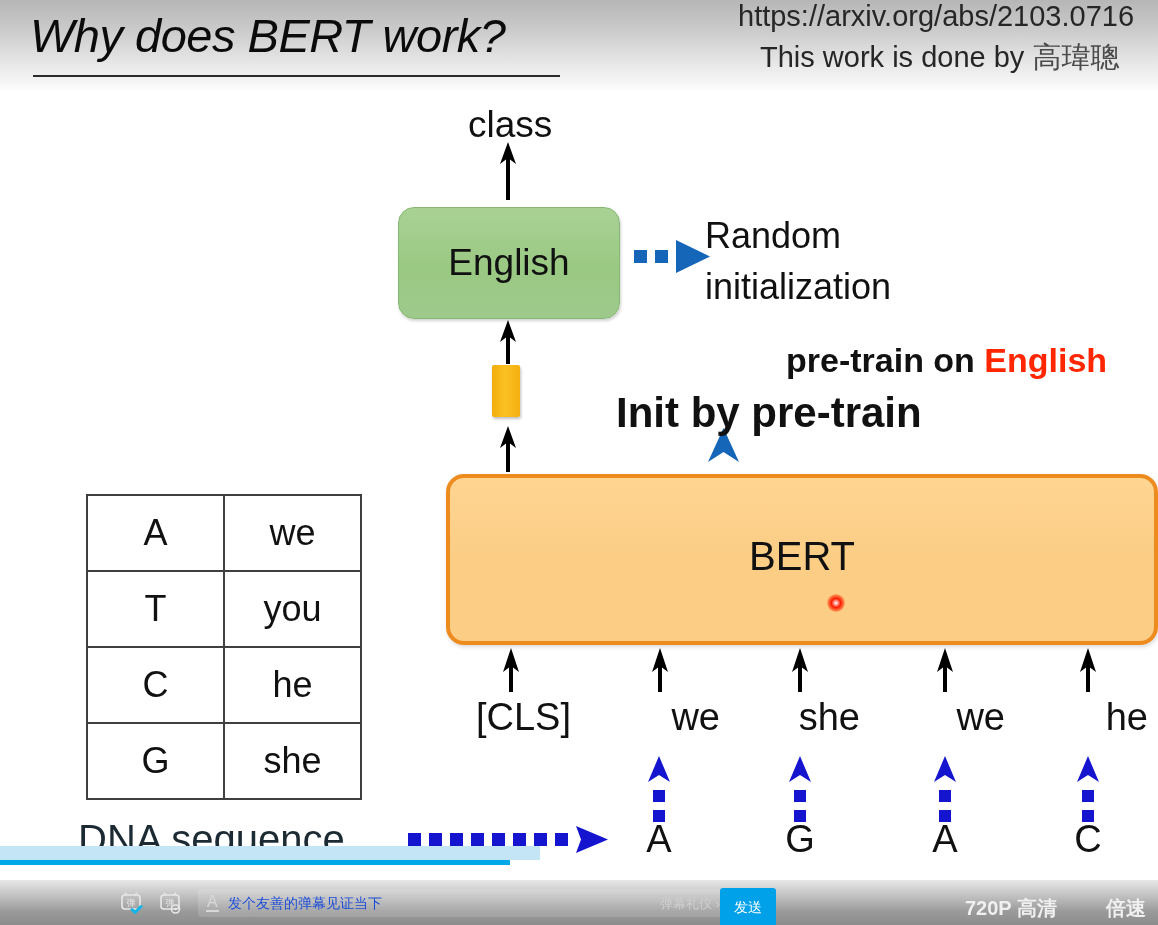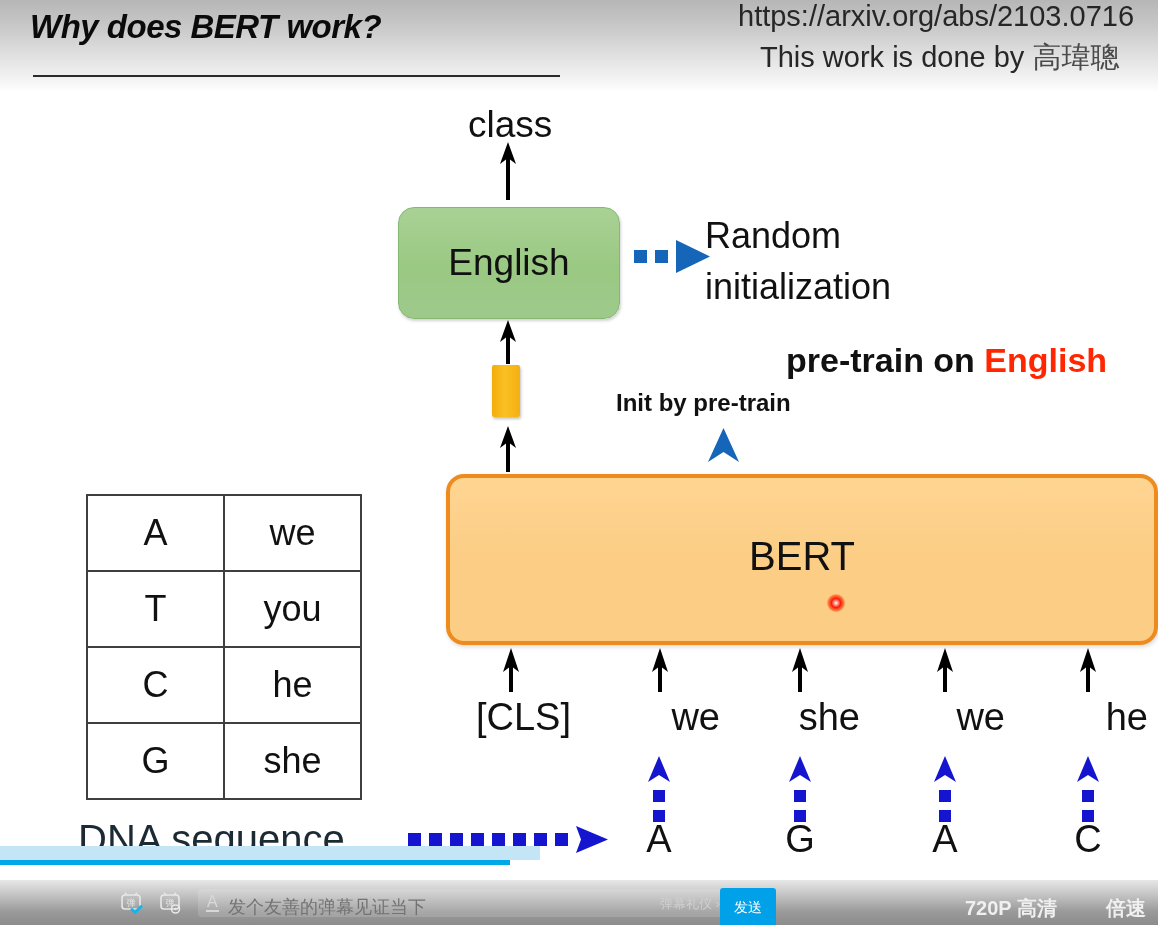--- a/index.html
+++ b/index.html
@@ -20,22 +20,22 @@
   }
 
   
   .header-band {
     position: absolute; left: 0; top: 0;
     width: 1158px; height: 92px;
     background: linear-gradient(to bottom, #b6b6b6 0%, #c9c9c9 30%, #e4e4e4 65%, #f6f6f6 90%, #ffffff 100%);
   }
   .slide-title {
     position: absolute; left: 30px; top: 8px;
-    font-size: 33px;
-    font-weight: bold;
+    font-size: 47px;
+    font-weight: normal;
     font-style: italic;
     color: #0b0b0b;
     letter-spacing: -0.5px;
     white-space: nowrap;
   }
   .title-rule {
     position: absolute; left: 33px; top: 75px;
     width: 527px; height: 2px;
     background: #2b2b2b;
   }
@@ -53,21 +53,21 @@
   }
   .credit-name { color: #4a4a4a; }
 
   
   .lbl { position: absolute; white-space: nowrap; color: #111; }
   .lbl-class      { left: 468px; top: 104px; font-size: 37px; }
   .lbl-random1    { left: 705px; top: 215px; font-size: 36px; }
   .lbl-random2    { left: 705px; top: 266px; font-size: 36px; }
   .lbl-pretrain   { left: 786px; top: 341px; font-size: 34px; font-weight: bold; }
   .lbl-pretrain .en { color: #ff2600; }
-  .lbl-init       { left: 616px; top: 389px; font-size: 24px; font-weight: bold; }
+  .lbl-init       { left: 616px; top: 389px; font-size: 42px; font-weight: bold; }
   .lbl-dna        { left: 78px;  top: 817px; font-size: 40px; color: #1c2b33; }
 
   
   .linear-box {
     position: absolute; left: 398px; top: 207px;
     width: 220px; height: 110px;
     border-radius: 16px;
     background: linear-gradient(to bottom, #a9d195 0%, #9ac983 55%, #9ec98c 100%);
     border: 1.5px solid #86b874;
     box-shadow: 1px 2px 3px rgba(0,0,0,0.18);
@@ -160,21 +160,21 @@
   }
   .dm-A {
     position: absolute; left: 206px; top: 893px;
     font-size: 16px; color: #d8d8d8;
     border-bottom: 2px solid #d8d8d8;
     line-height: 17px;
     padding: 0 1px;
   }
   .dm-placeholder {
     position: absolute; left: 228px; top: 895px;
-    font-size: 18px; color: #737373;
+    font-size: 14px; color: #1d4ed8;
     white-space: nowrap;
   }
   .dm-etiquette {
     position: absolute; left: 660px; top: 895px;
     font-size: 13px; color: #cfcfcf;
     white-space: nowrap;
   }
   .send-btn {
     position: absolute; left: 720px; top: 888px;
     width: 56px; height: 39px;

